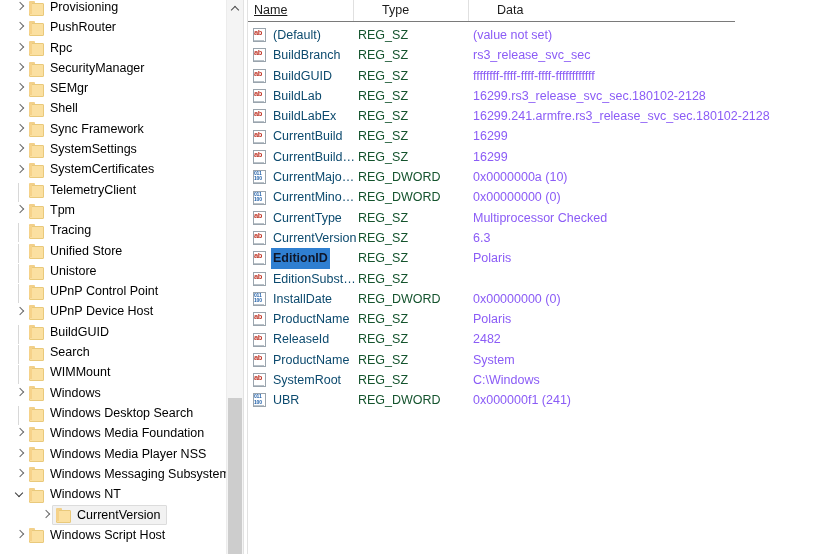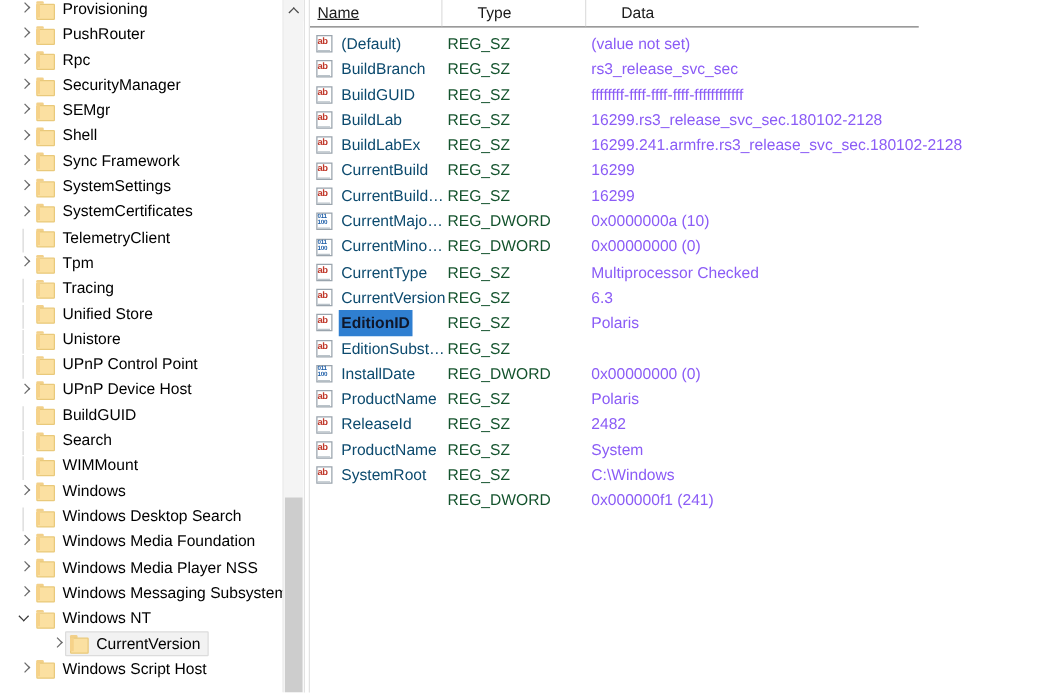--- a/index.html
+++ b/index.html
@@ -843,19 +843,27 @@
               <span class="page"></span>
               <span class="ab">ab</span>
               <span class="rule"></span>
             </span>
             <span class="v-name-text">SystemRoot</span>
           </div>
           <div class="v-type">REG_SZ</div>
           <div class="v-data">C:\Windows</div>
         </div>
         <div class="value-row">
+          <div class="v-name">
+            <span class="v-icon">
+              <span class="page"></span>
+              <span class="bits">011<br>100</span>
+              <span class="rule"></span>
+            </span>
+            <span class="v-name-text">UBR</span>
+          </div>
           <div class="v-type">REG_DWORD</div>
           <div class="v-data">0x000000f1 (241)</div>
         </div>
       </div>
   </div>
 
 </div>
 
 </body></html>

